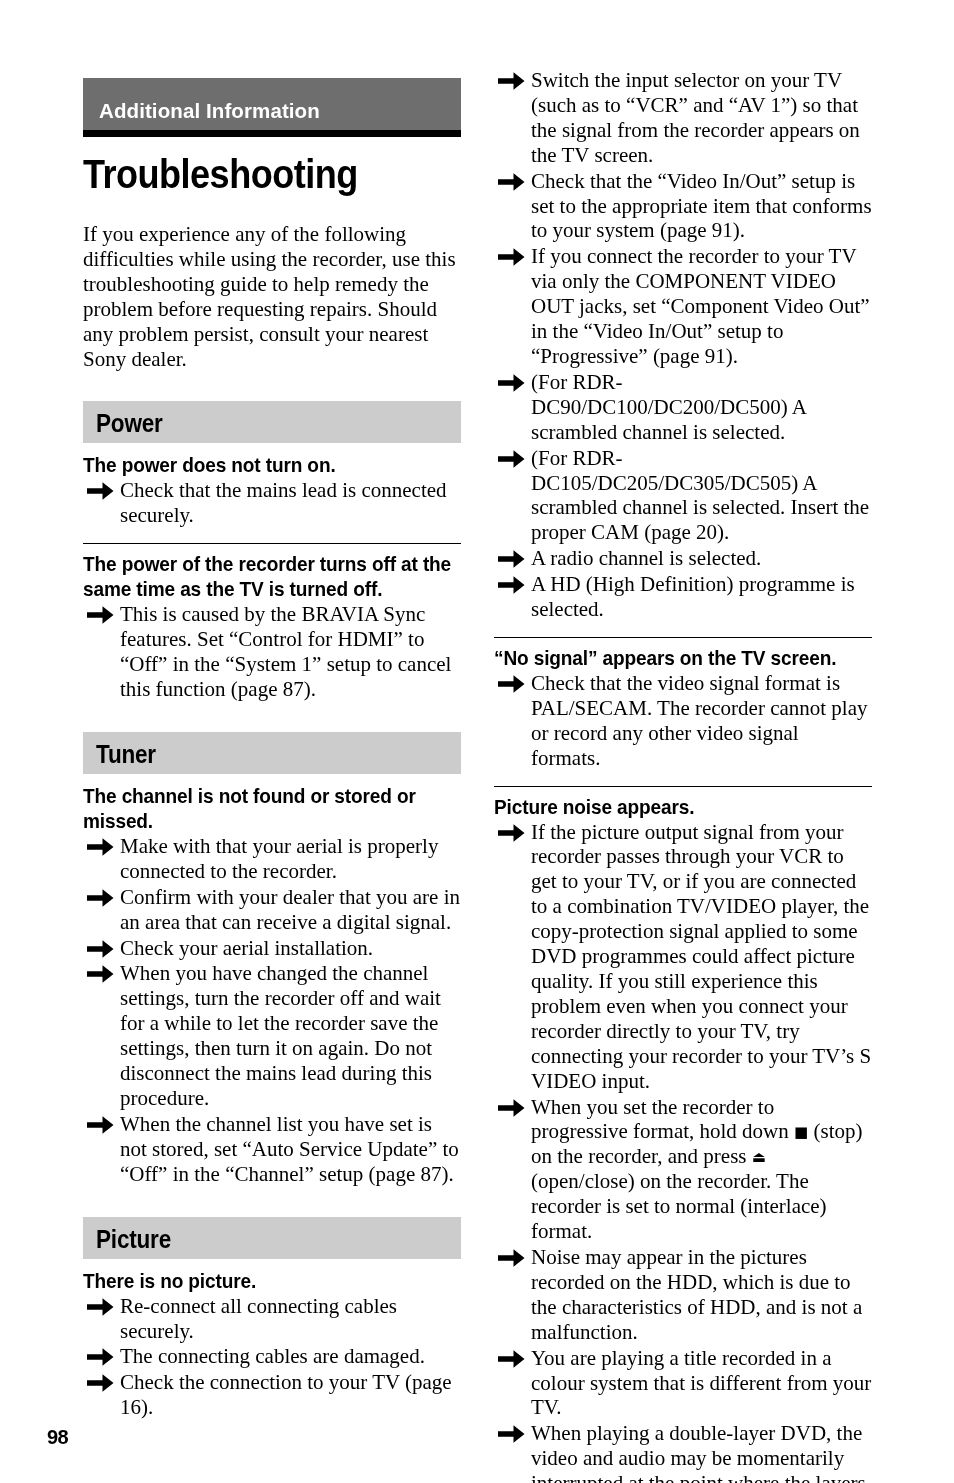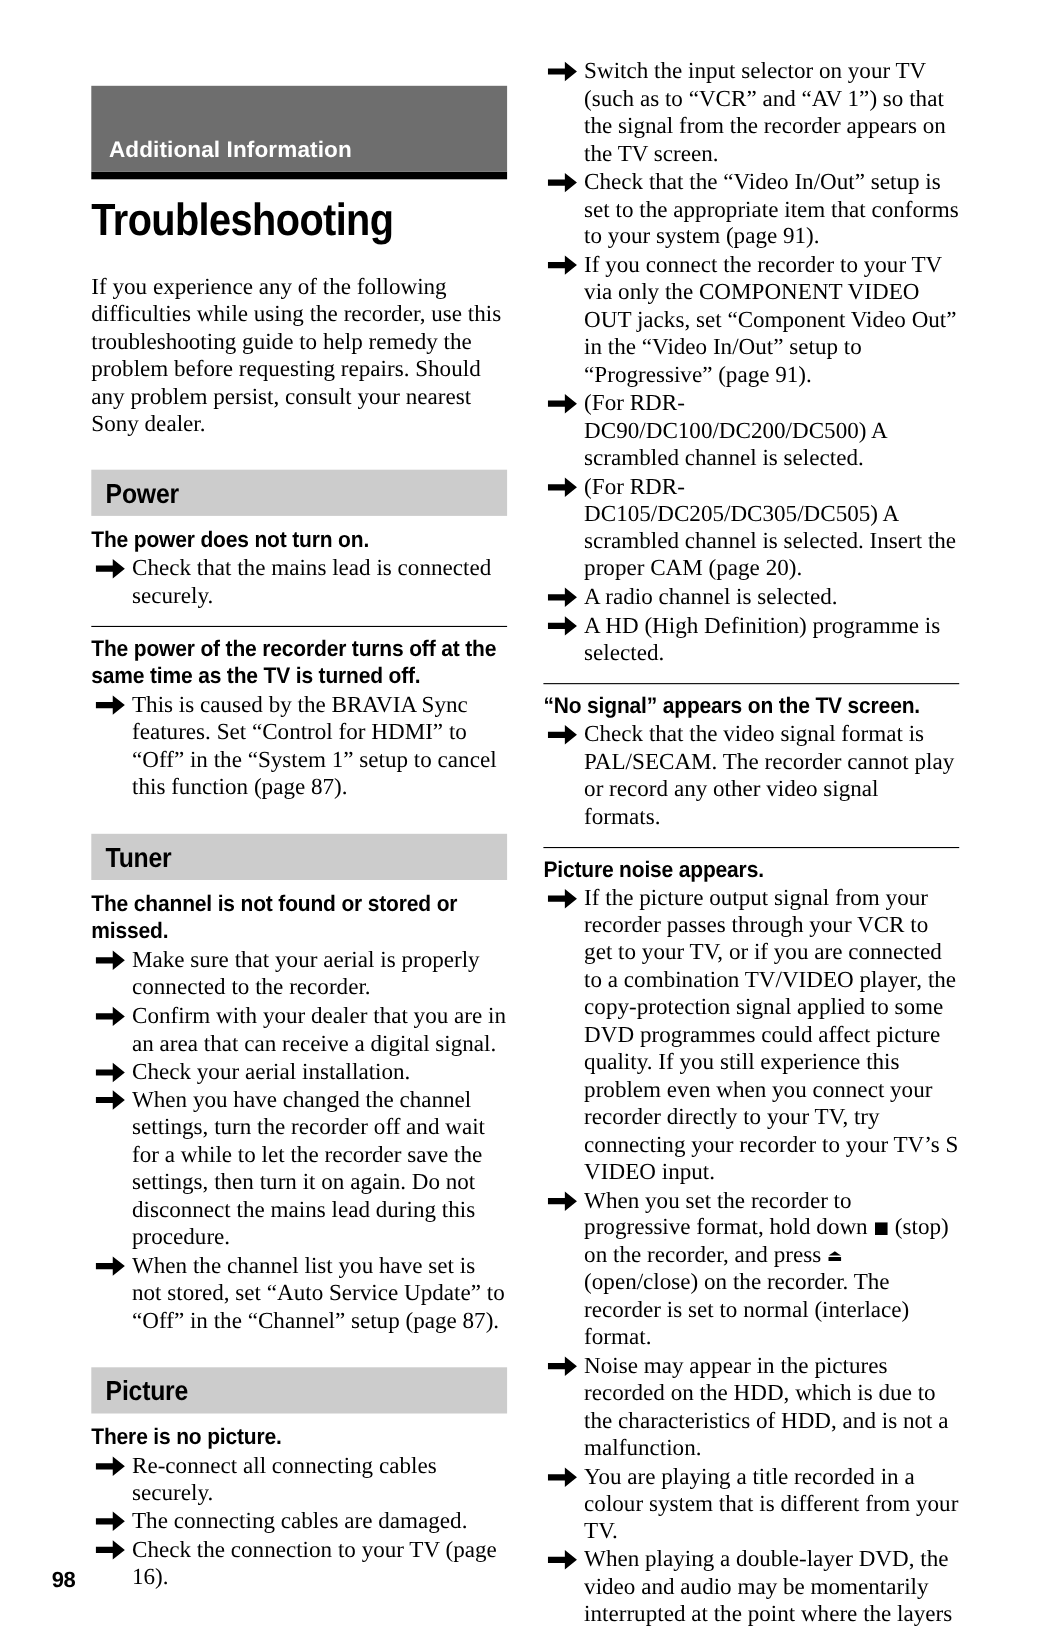--- a/index.html
+++ b/index.html
@@ -27,21 +27,21 @@
     top: 0;
     width: 378px;
   }
   .col-left  { left: 83px; }
   .col-right { left: 494px; }
 
   
   .chapter-banner {
     margin-top: 78px;
     width: 378px;
-    height: 78px;
+    height: 52px;
     background: #6e6e6e;
     position: relative;
   }
   .chapter-banner-label {
     position: absolute;
     left: 16px;
     bottom: 7px;
     color: #ffffff;
     font-family: "Liberation Sans", sans-serif;
     font-weight: bold;
@@ -197,21 +197,21 @@
         <div class="section-bar">
           <div class="section-bar-label">Tuner</div>
         </div>
         <div class="qblock first-in-section">
           <div class="qheading">The channel is not found or stored or missed.</div>
           <ul class="answers">
             <li><span class="arrow-icon">
                 <svg width="27" height="22" viewBox="0 0 27 22">
                   <path d="M0 8.2 L15.5 8.2 L15.5 2.2 L26.5 11 L15.5 19.8 L15.5 13.8 L0 13.8 Z" fill="#000"></path>
                 </svg>
-              </span><span>Make sure that your aerial is properly connected to the recorder.</span></li>
+              </span><span>Make with that your aerial is properly connected to the recorder.</span></li>
             <li><span class="arrow-icon">
                 <svg width="27" height="22" viewBox="0 0 27 22">
                   <path d="M0 8.2 L15.5 8.2 L15.5 2.2 L26.5 11 L15.5 19.8 L15.5 13.8 L0 13.8 Z" fill="#000"></path>
                 </svg>
               </span><span>Confirm with your dealer that you are in an area that can receive a digital signal.</span></li>
             <li><span class="arrow-icon">
                 <svg width="27" height="22" viewBox="0 0 27 22">
                   <path d="M0 8.2 L15.5 8.2 L15.5 2.2 L26.5 11 L15.5 19.8 L15.5 13.8 L0 13.8 Z" fill="#000"></path>
                 </svg>
               </span><span>Check your aerial installation.</span></li>
@@ -248,21 +248,21 @@
                   <path d="M0 8.2 L15.5 8.2 L15.5 2.2 L26.5 11 L15.5 19.8 L15.5 13.8 L0 13.8 Z" fill="#000"></path>
                 </svg>
               </span><span>Check the connection to your TV (page 16).</span></li>
           </ul>
         </div>
       </div>
   </div>
 
   <div class="col col-right">
     <div id="right-continued">
-        <ul class="answers" style="margin-top: 52px;">
+        <ul class="answers" style="margin-top: 68px;">
           <li><span class="arrow-icon">
               <svg width="27" height="22" viewBox="0 0 27 22">
                 <path d="M0 8.2 L15.5 8.2 L15.5 2.2 L26.5 11 L15.5 19.8 L15.5 13.8 L0 13.8 Z" fill="#000"></path>
               </svg>
             </span><span>Switch the input selector on your TV (such as to “VCR” and “AV 1”) so that the signal from the recorder appears on the TV screen.</span></li>
           <li><span class="arrow-icon">
               <svg width="27" height="22" viewBox="0 0 27 22">
                 <path d="M0 8.2 L15.5 8.2 L15.5 2.2 L26.5 11 L15.5 19.8 L15.5 13.8 L0 13.8 Z" fill="#000"></path>
               </svg>
             </span><span>Check that the “Video In/Out” setup is set to the appropriate item that conforms to your system (page 91).</span></li>

